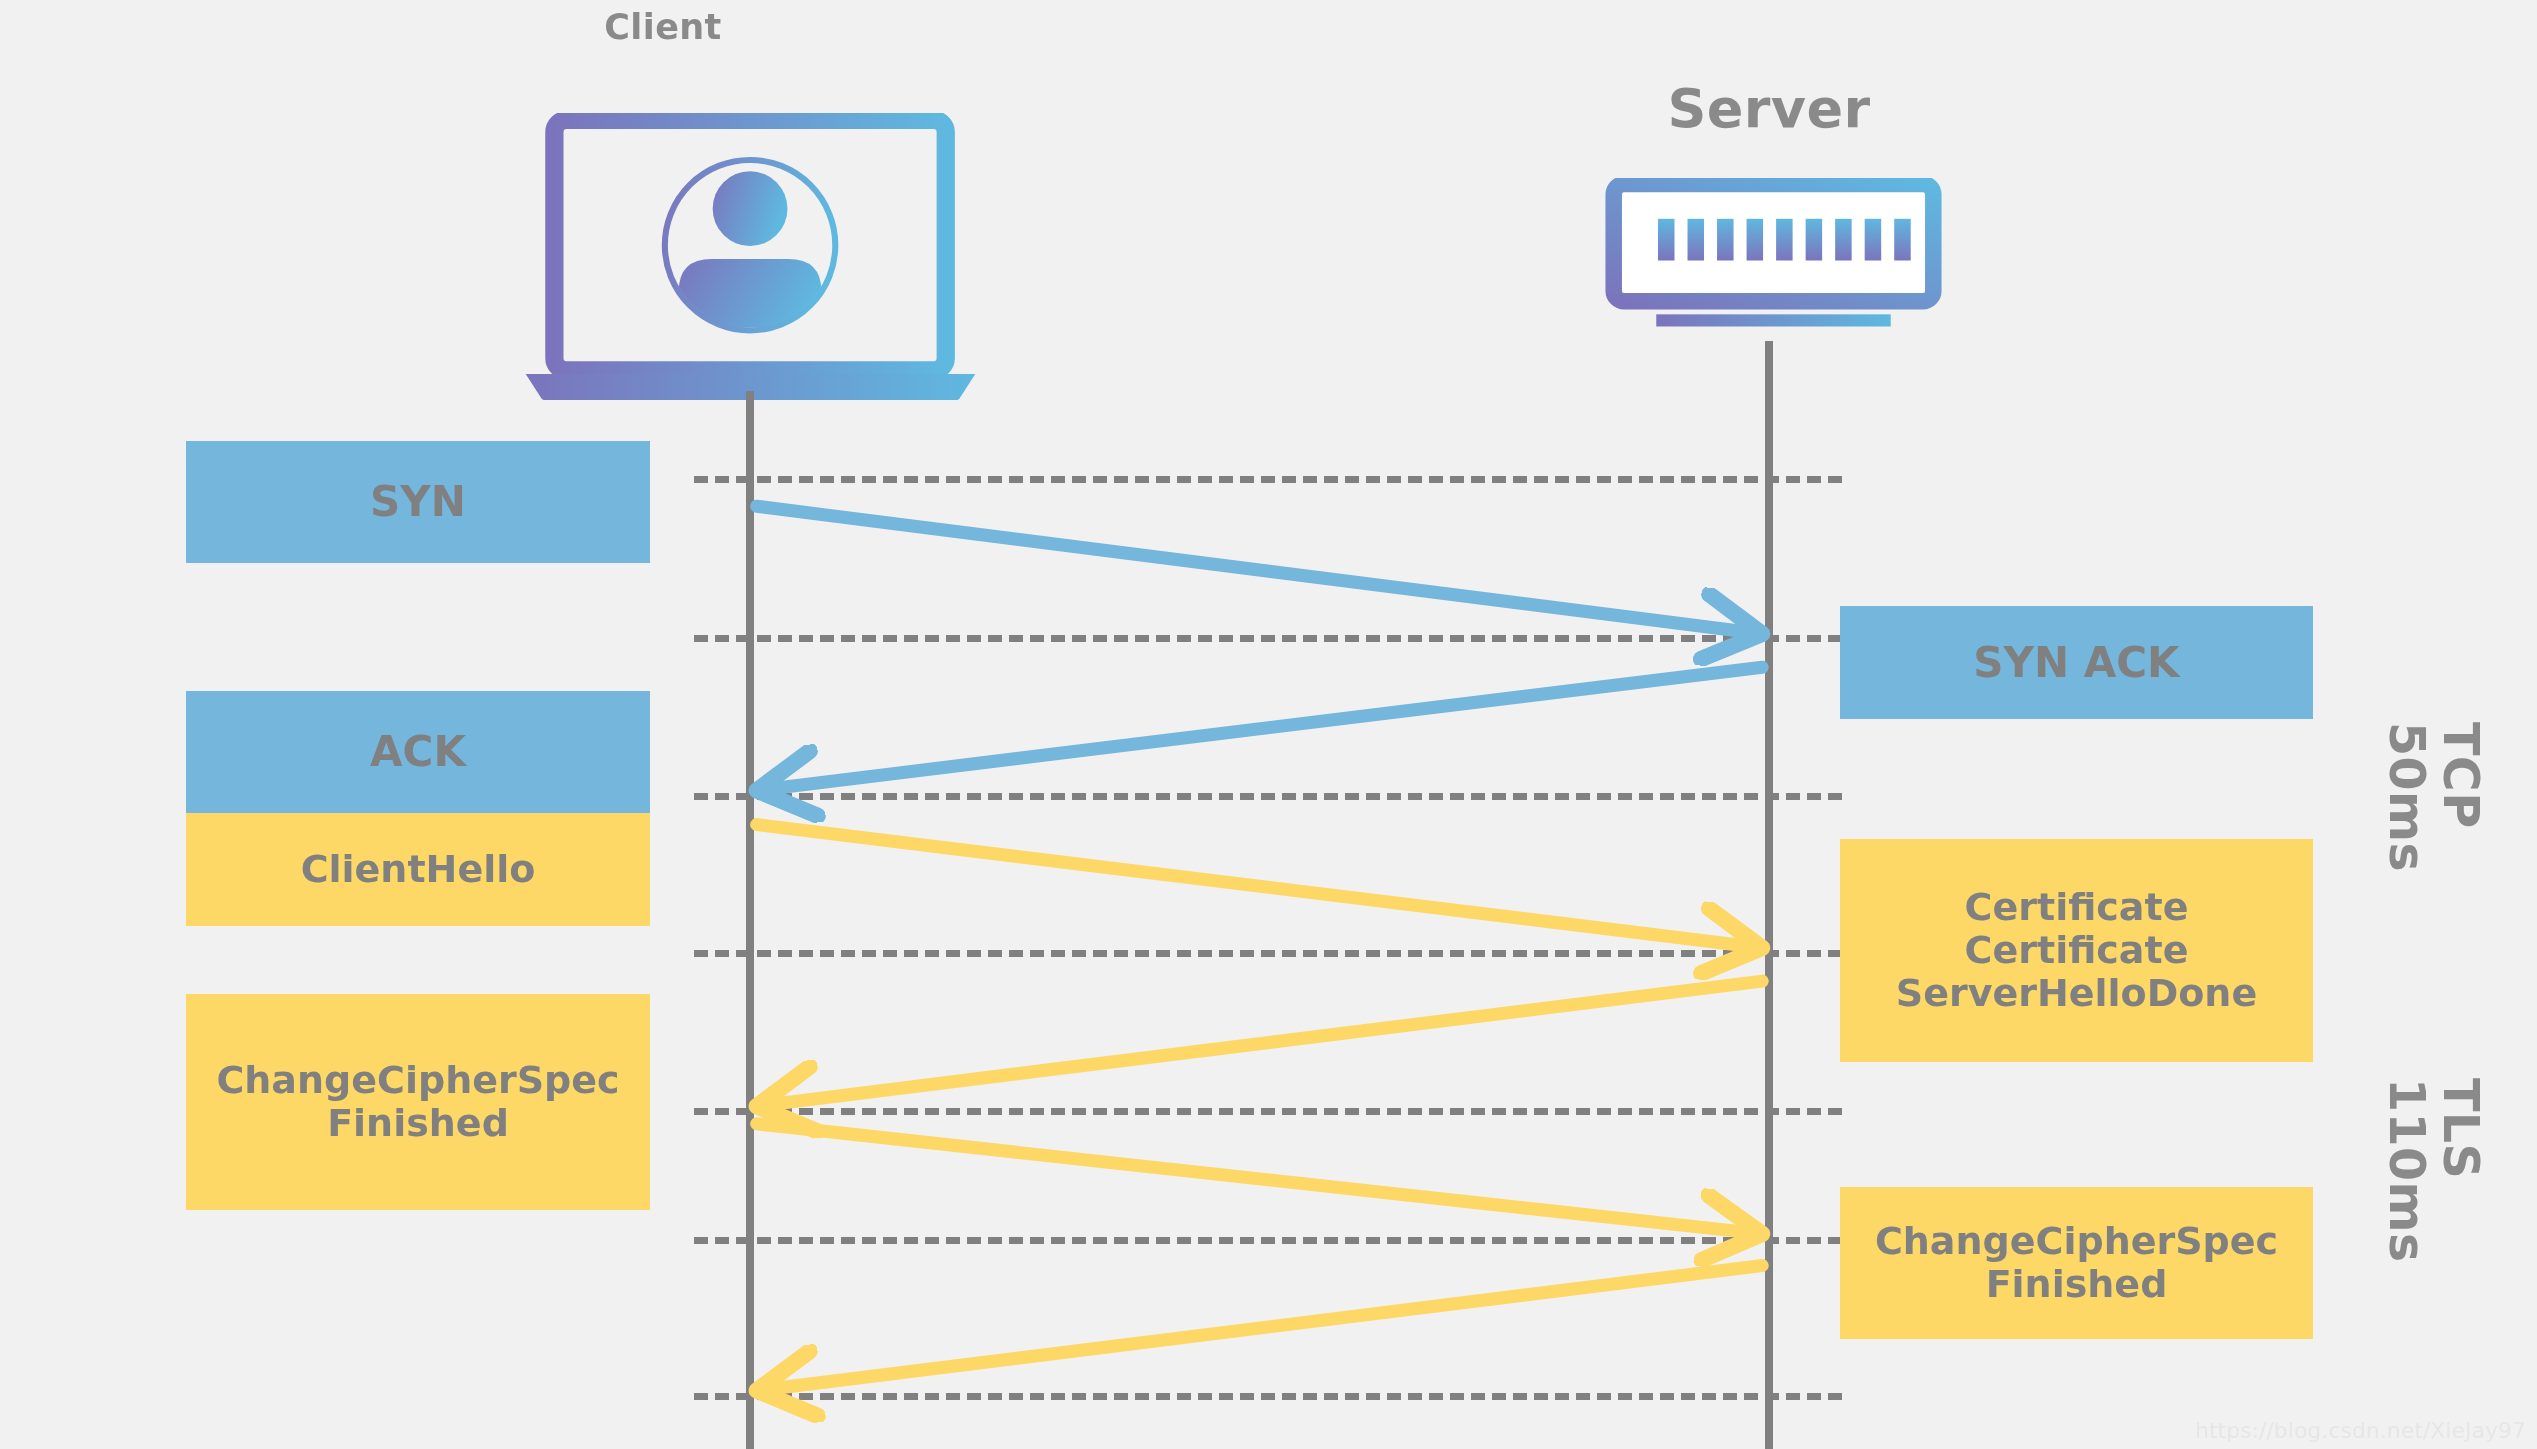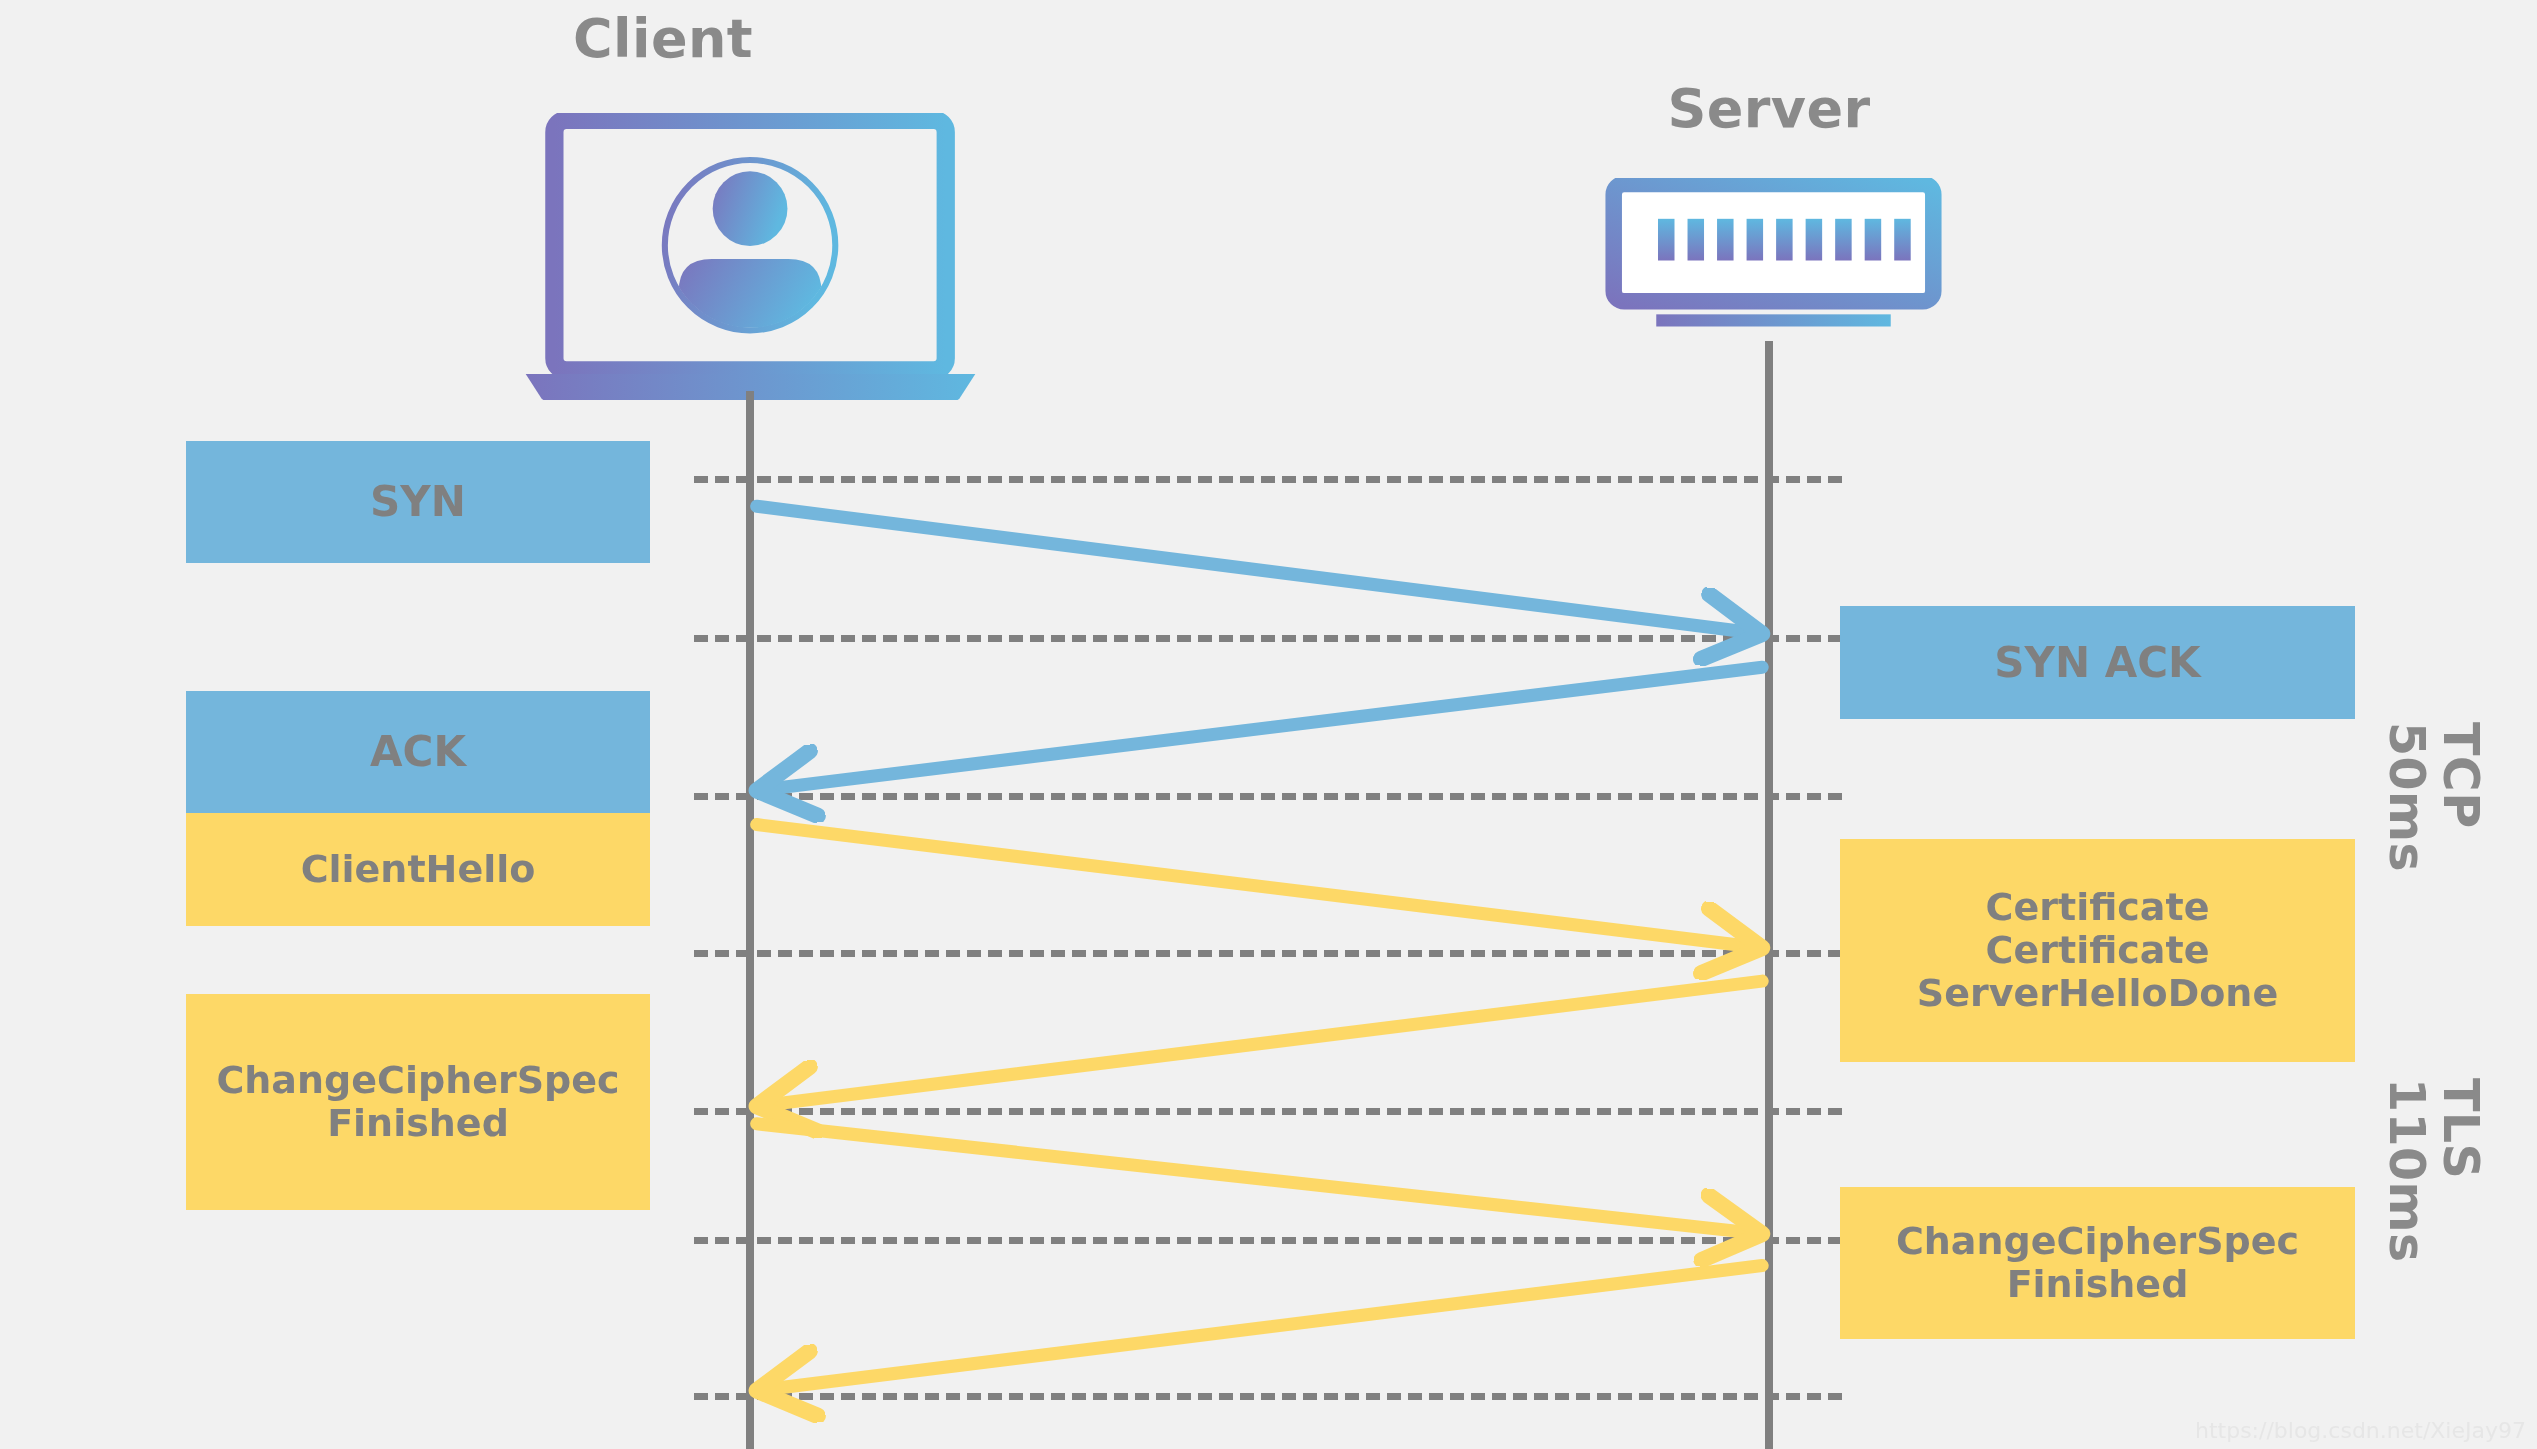--- a/index.html
+++ b/index.html
@@ -14,21 +14,21 @@
   #stage{position:absolute;left:0;top:0;width:2538px;height:1450px;}
 
   
   .endpoint-title{
     position:absolute;
     font-weight:bold;
     color:#8a8a8a;
     letter-spacing:0.4px;
     white-space:nowrap;
   }
-  #client-title{left:663px;top:7px;font-size:54px;transform:translateX(-50%);}
+  #client-title{left:663px;top:7px;font-size:35px;transform:translateX(-50%);}
   #server-title{left:1769px;top:77px;font-size:54px;transform:translateX(-50%);}
 
   
   #client-icon{position:absolute;left:522px;top:113px;width:457px;height:287px;}
   #server-icon{position:absolute;left:1604px;top:178px;width:339px;height:165px;}
 
   
   .lifeline{position:absolute;width:7.8px;background:#808080;}
   #client-lifeline{left:746px;top:391px;height:1058px;}
   #server-lifeline{left:1765px;top:341px;height:1109px;}
@@ -52,21 +52,21 @@
     color:#808080;
     font-weight:bold;
     line-height:1.14;
     box-sizing:border-box;
   }
   .msg-box .lines{padding:0 8.7px;}
   .box-blue{background:#74b6dc;}
   .box-yellow{background:#fdd867;}
 
   .left-box{left:186px;width:464px;}
-  .right-box{left:1840px;width:515px;justify-content:center;}
+  .right-box{left:1840px;width:473px;justify-content:center;}
 
   
   .phase-label{
     position:absolute;
     color:#8a8a8a;
     font-weight:bold;
     font-size:49px;
     white-space:nowrap;
     transform-origin:left top;
     transform:rotate(90deg);

